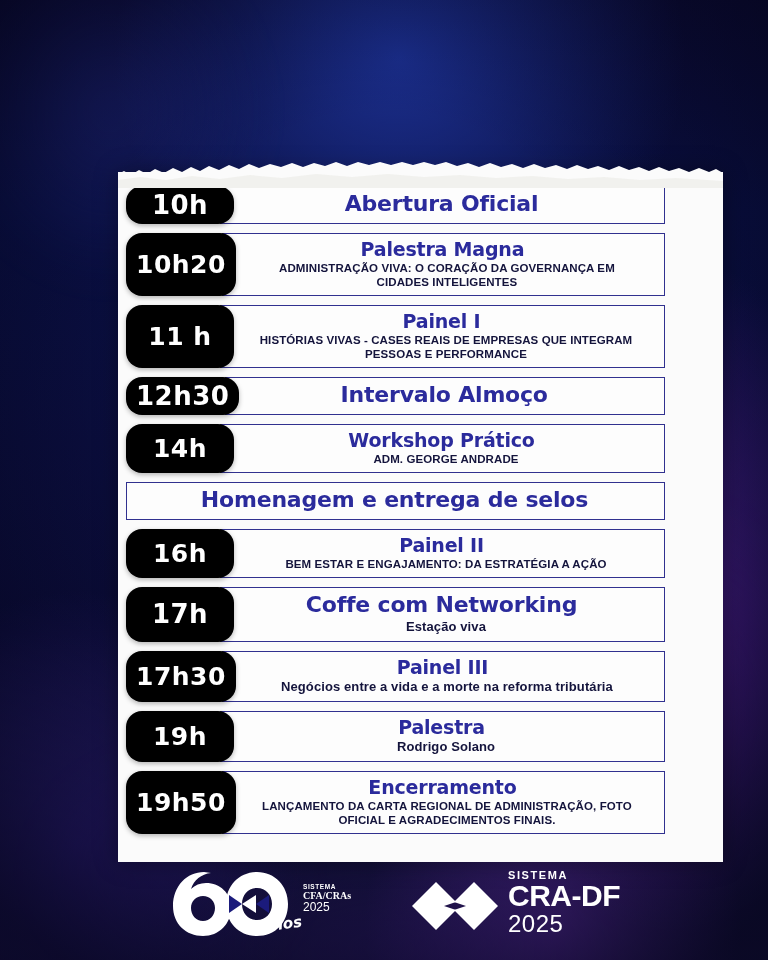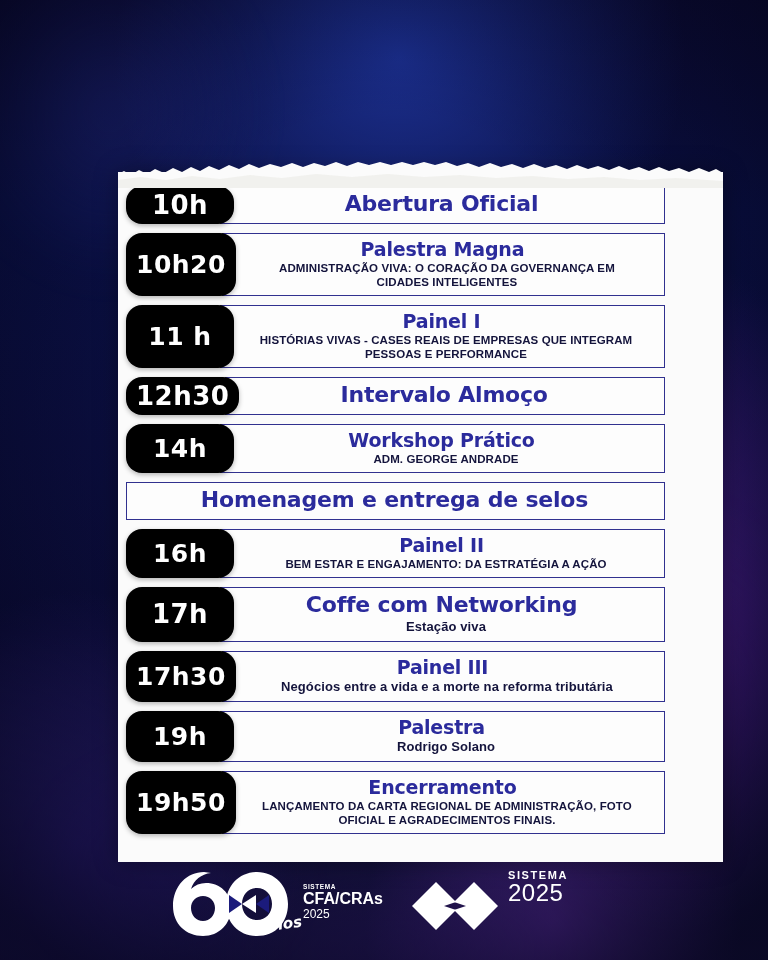--- a/index.html
+++ b/index.html
@@ -173,21 +173,21 @@
   .logo60 {
     position:absolute; left:163px; top:-2px;
     width:180px; height:76px;
   }
   .logo60 svg { display:block; }
   .logo60-txt {
     position:absolute; left:140px; top:18px;
     color:#ffffff; line-height:1.05;
   }
   .logo60-sys { font-size:6.5px; font-weight:700; letter-spacing:.6px; }
-  .logo60-cfa { font-size:16px; font-weight:700; letter-spacing:0px; }
+  .logo60-cfa { font-size:10px; font-weight:700; letter-spacing:0px;font-family:Liberation Serif, serif; }
   .logo60-yr  { font-size:12px; font-weight:400; }
 
   .logoCRA {
     position:absolute; left:412px; top:2px;
     width:230px; height:72px;
   }
   .cra-mark { position:absolute; left:0; top:12px; }
   .cra-txt { position:absolute; left:96px; top:0px; color:#ffffff; line-height:1.02; }
   .cra-sys { font-size:11px; font-weight:700; letter-spacing:1.6px; }
   .cra-name { font-size:30px; font-weight:700; letter-spacing:-.5px; }
@@ -327,17 +327,18 @@
 
     <div class="logoCRA">
       <div class="cra-mark">
         <svg width="86" height="48" viewBox="0 0 86 48" aria-hidden="true">
           <path fill="#ffffff" d="M24,0 L0,24 L24,48 L44,28 L32,24 L44,20 Z"></path>
           <path fill="#ffffff" d="M62,0 L86,24 L62,48 L42,28 L54,24 L42,20 Z"></path>
         </svg>
       </div>
       <div class="cra-txt">
         <div class="cra-sys">SISTEMA</div>
+        <div class="cra-name">CRA-DF</div>
         <div class="cra-yr">2025</div>
       </div>
     </div>
   </div>
 </div>
 
 </body></html>

